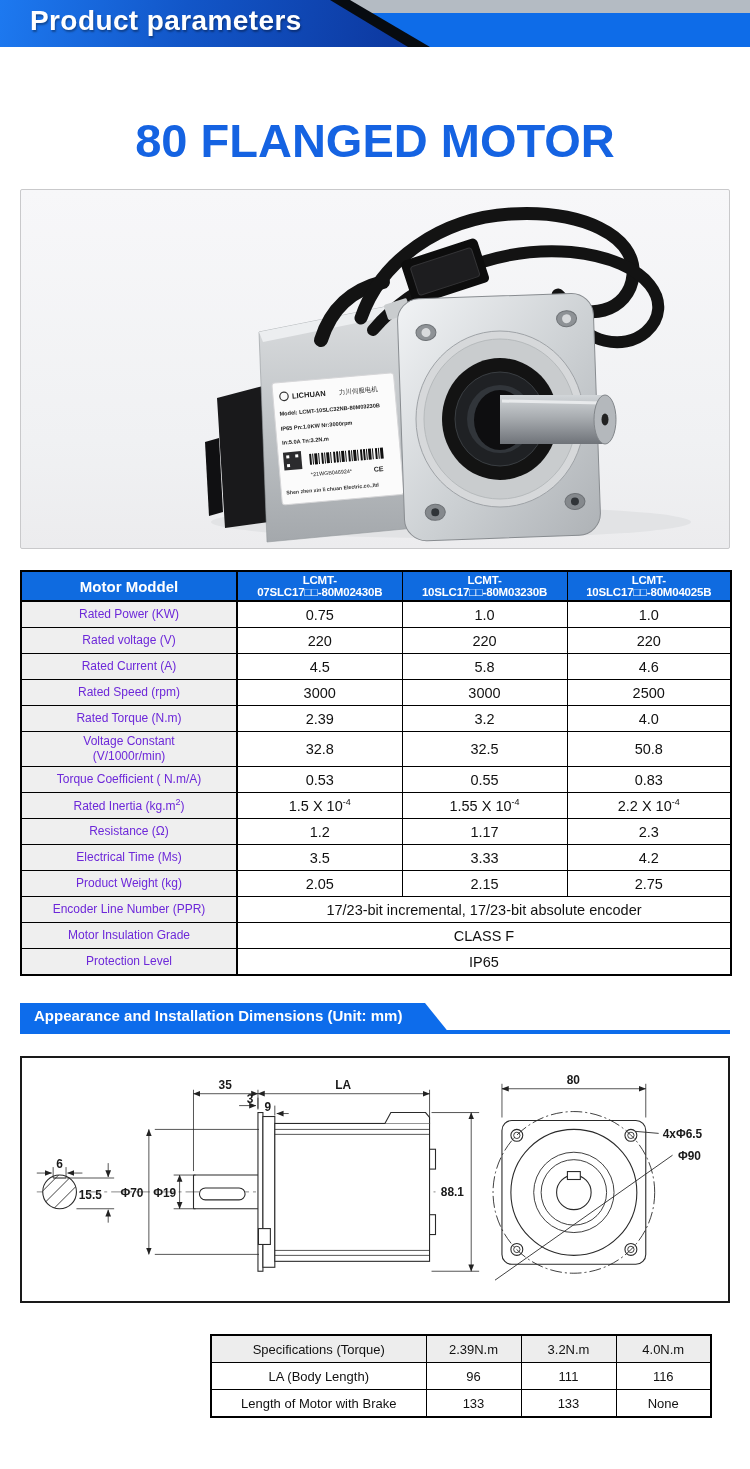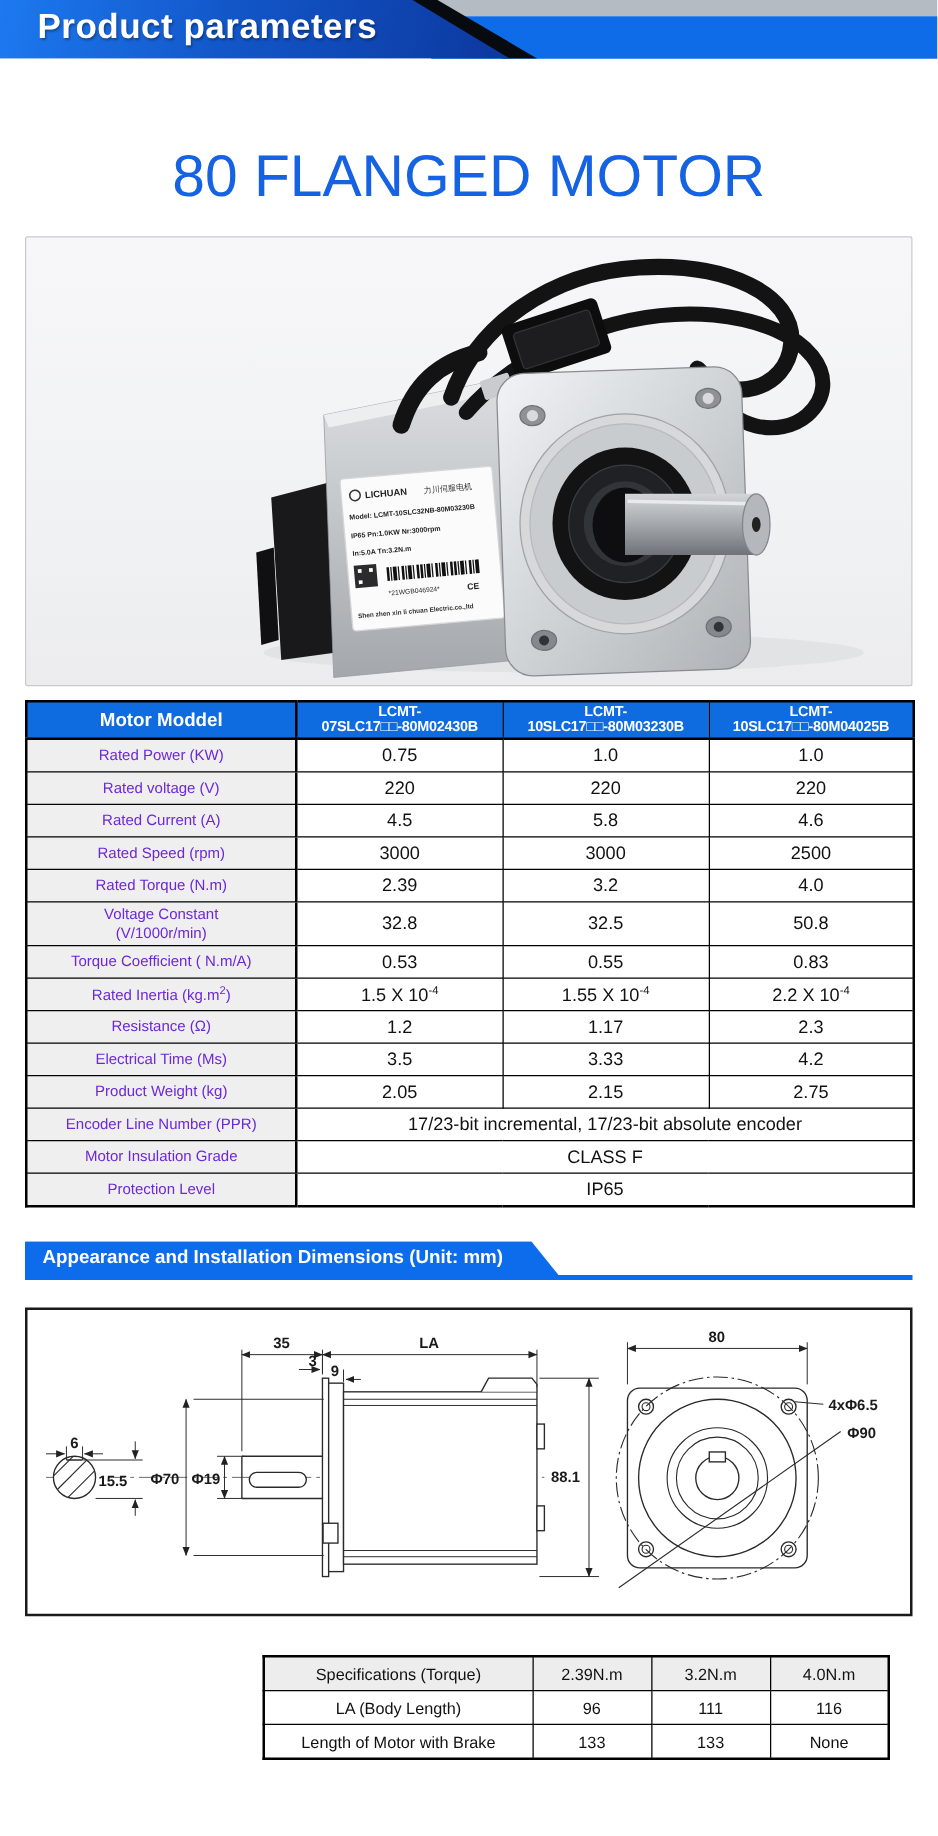--- a/index.html
+++ b/index.html
@@ -13,27 +13,27 @@
   .hdr-blue{position:absolute;left:345px;right:0;top:13px;height:34px;background:#0e6ce8;z-index:1;}
   .hdr-black{position:absolute;left:322px;top:0;width:112px;height:47px;z-index:2;background:#070b10;
     clip-path:polygon(0 0,28px 0,108px 100%,80px 100%);}
   .hdr-dark{position:absolute;left:0;top:0;width:410px;height:47px;z-index:3;
     background:linear-gradient(100deg,#1d79f0 0%,#1256c8 45%,#0d3aa2 95%);
     clip-path:polygon(0 0,330px 0,408px 100%,0 100%);}
   .hdr-title{position:absolute;z-index:4;left:30px;top:5px;color:#fff;font-size:28px;font-weight:bold;
     letter-spacing:.4px;text-shadow:1px 2px 2px rgba(0,0,0,.35);}
   
   .hero{padding-top:66px;text-align:center;}
-  .hero h1{margin:0;font-size:47px;font-weight:normal;color:#1563e2;letter-spacing:0;}
+  .hero h1{margin:0;font-size:47px;font-weight:bold;color:#1563e2;letter-spacing:0;}
   
   .photo-frame{margin:21px 20px 0;width:708px;height:358px;border:1px solid #c9c9cb;border-radius:2px;
     background:linear-gradient(180deg,#f7f7f9 0%,#f0f1f3 70%,#ececee 100%);overflow:hidden;}
   
   table{border-collapse:collapse;}
-  .spec{margin:11px 20px 0;width:710px;table-layout:fixed;border:2px solid #000;}
+  .spec{margin:21px 20px 0;width:710px;table-layout:fixed;border:2px solid #000;}
   .spec th,.spec td{border:1px solid #000;text-align:center;vertical-align:middle;padding:2px 3px;}
   .spec th{background:#0f6be0;color:#fff;height:23px;}
   .spec th.corner{font-size:15px;font-weight:bold;}
   .spec th.model{font-size:11.5px;font-weight:bold;letter-spacing:-.2px;}
   .spec td{height:21px;font-size:14.5px;}
   .spec td.lbl{background:#efefef;font-size:12px;color:#6d28d9;white-space:pre-line;line-height:1.25;
     border-right:2px solid #000;}
   .spec th.corner{border-right:2px solid #000;border-bottom:2px solid #000;}
   .spec th.model{border-bottom:2px solid #000;}
   .spec td sup{font-size:9px;}

